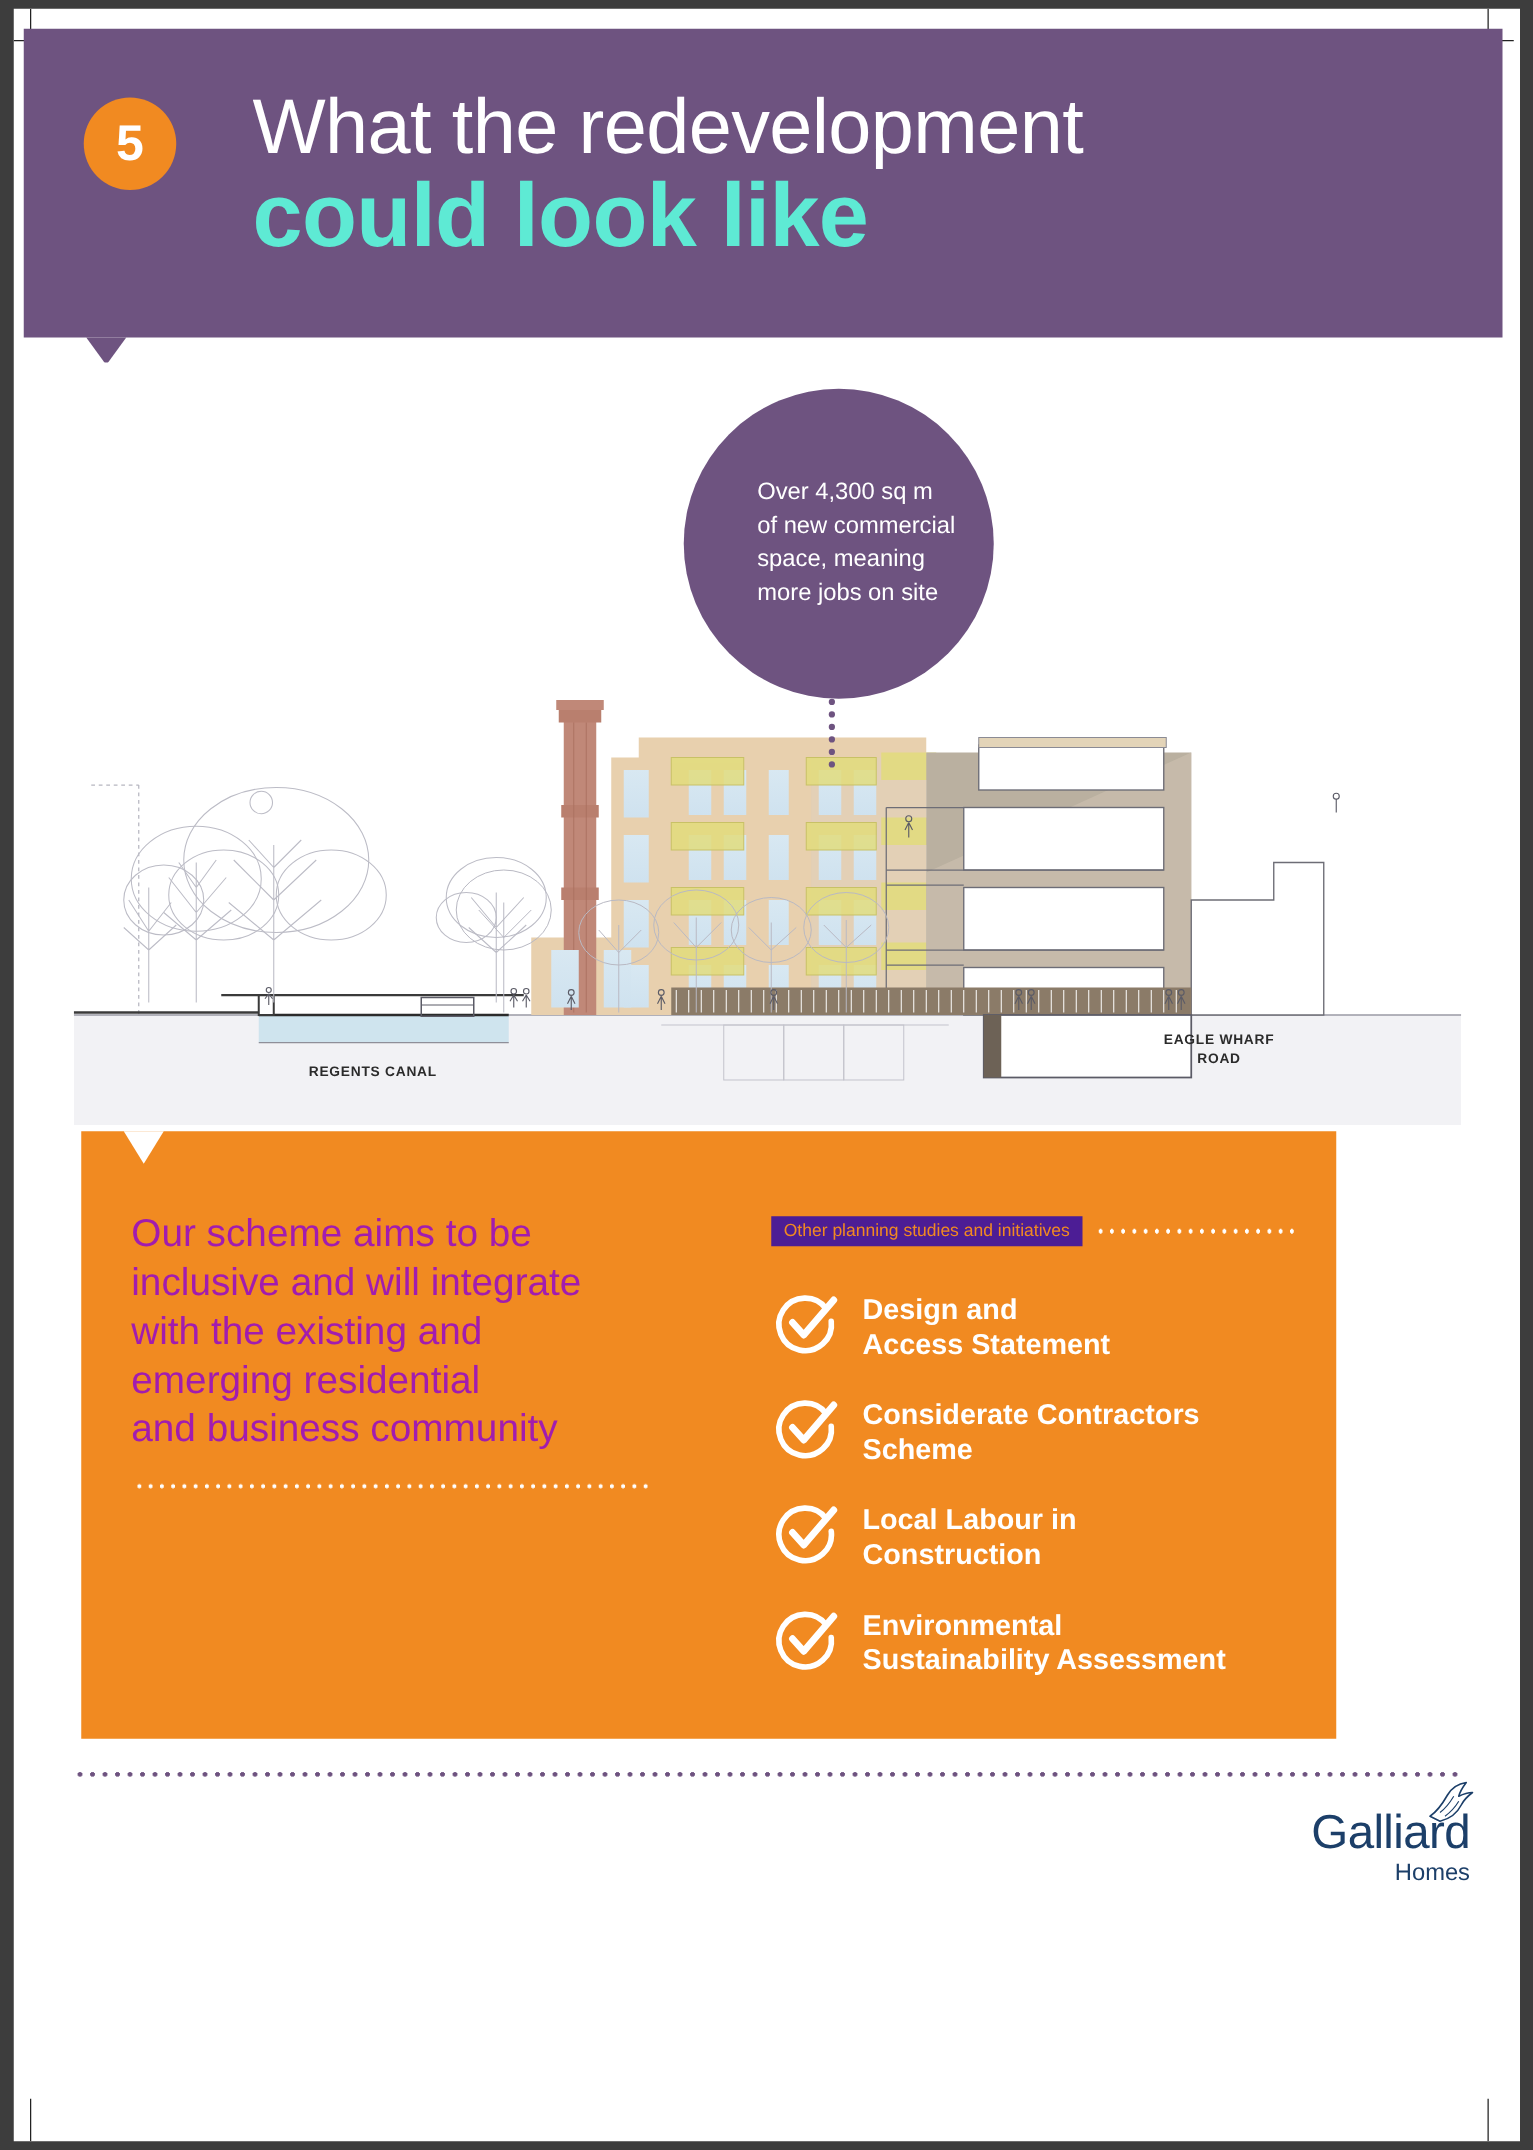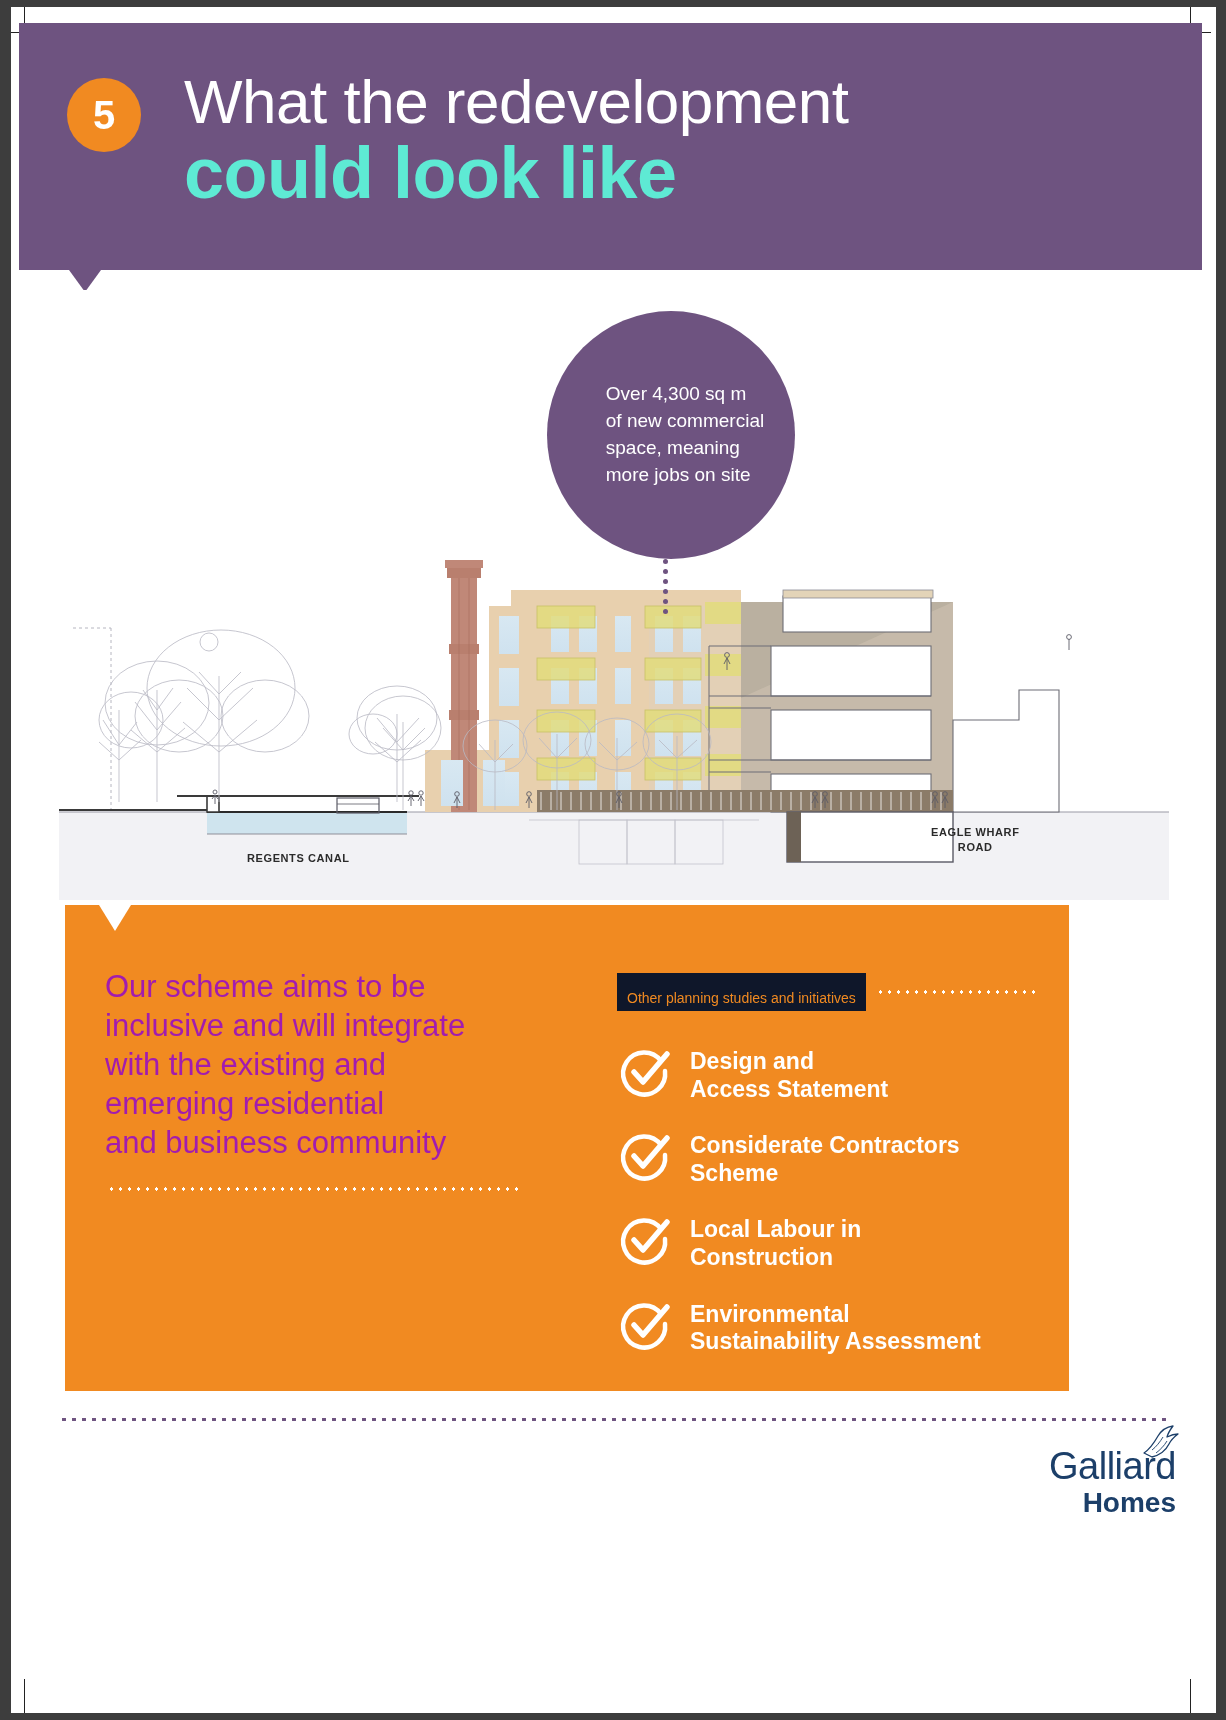--- a/index.html
+++ b/index.html
@@ -43,21 +43,21 @@
     color: #fff;
     display: flex;
     align-items: center;
     justify-content: center;
     font-size: 40px;
     font-weight: bold;
     flex: 0 0 auto;
     margin-top: 9px;
   }
   .header-title {
-    margin-left: 43px;
+    margin-left: 61px;
     line-height: 1.05;
   }
   .header-title .line1 {
     display: block;
     color: #ffffff;
     font-size: 62px;
     font-weight: 300;
     letter-spacing: -0.5px;
   }
   .header-title .line2 {
@@ -173,24 +173,24 @@
     background-repeat: repeat-x;
   }
 
   .panel-right {
     position: absolute;
     left: 606px; top: 966px;
     width: 420px;
   }
   .tag {
     display: inline-block;
-    background: #0f172a;
+    background: #4c1d95;
     color: #f18a21;
     font-size: 14px;
-    padding: 18px 10px 6px 10px;
+    padding: 4px 10px 6px 10px;
     line-height: 1;
     font-weight: 400;
   }
   .tag-row {
     display: flex;
     align-items: center;
   }
   .tag-dots {
     flex: 1;
     height: 4px;
@@ -241,22 +241,22 @@
     width: 40px; height: 38px;
   }
   .logo-main {
     font-size: 38px;
     font-weight: 300;
     letter-spacing: -0.5px;
     line-height: 1;
     color: #1c3f69;
   }
   .logo-sub {
-    font-size: 28px;
-    font-weight: 700;
+    font-size: 19px;
+    font-weight: 400;
     line-height: 1;
     margin-top: 4px;
     color: #1c3f69;
   }
 </style>
 </head>
 <body>
 
 <div class="page">
 

